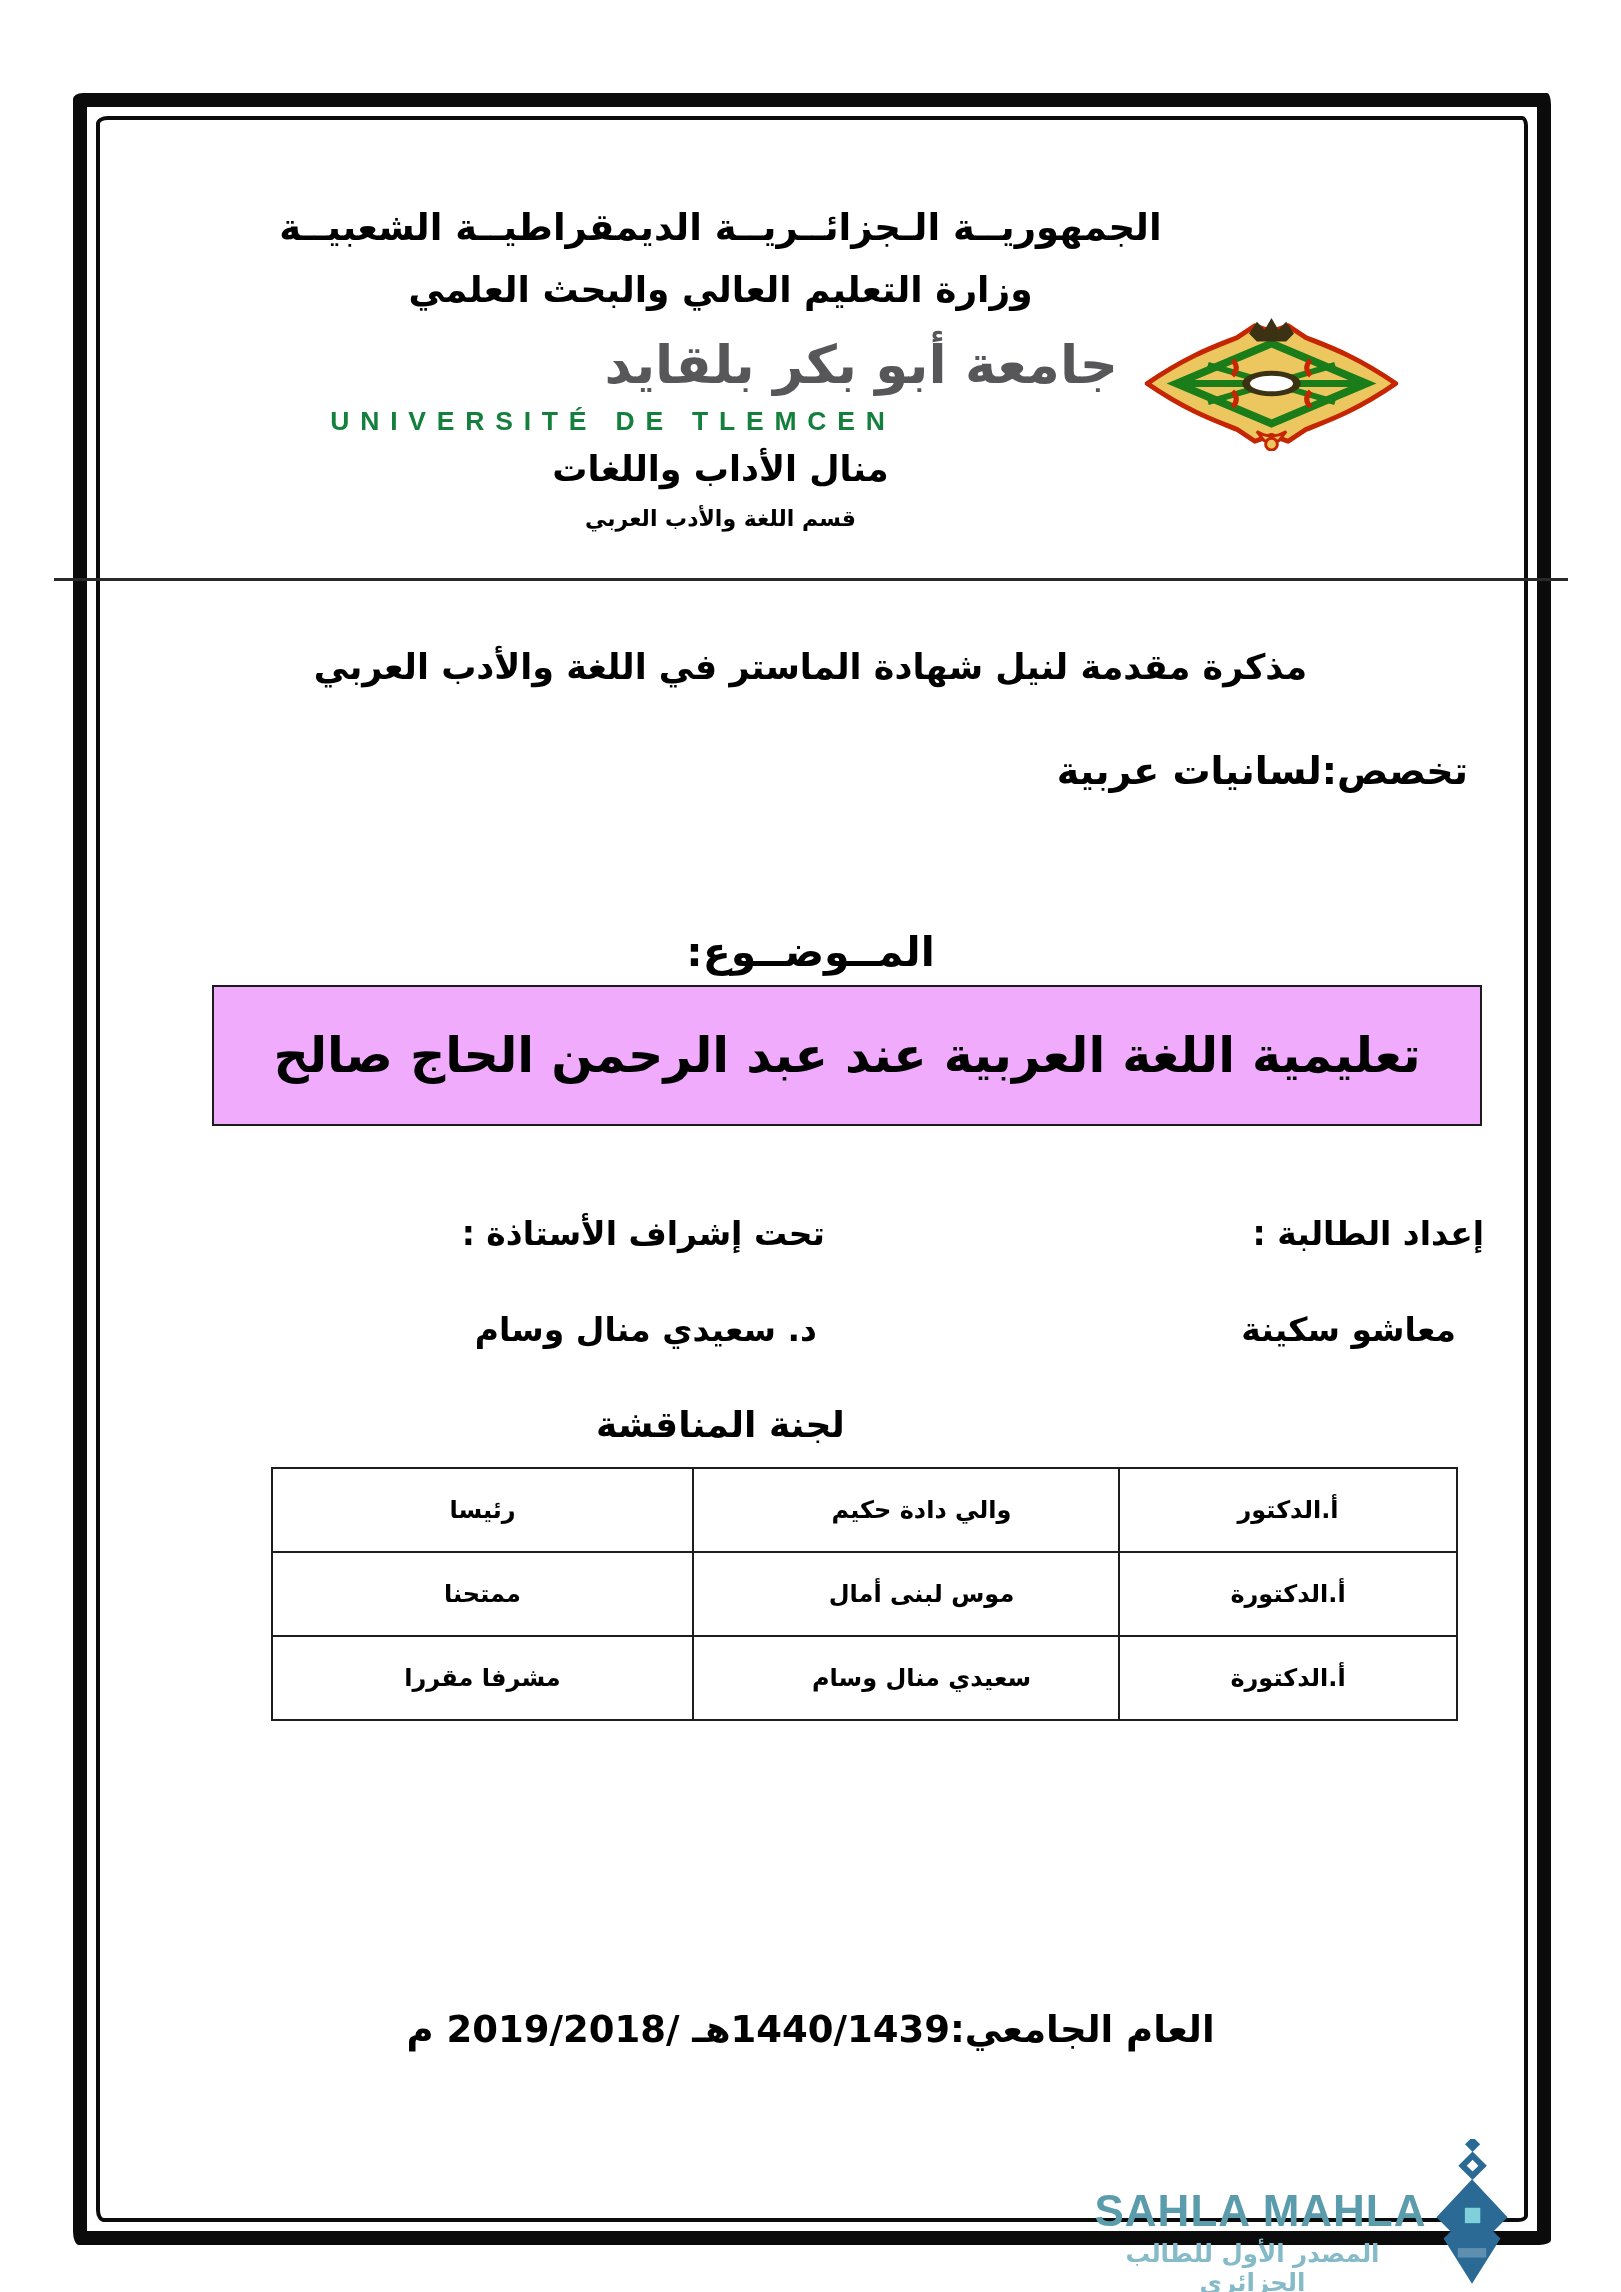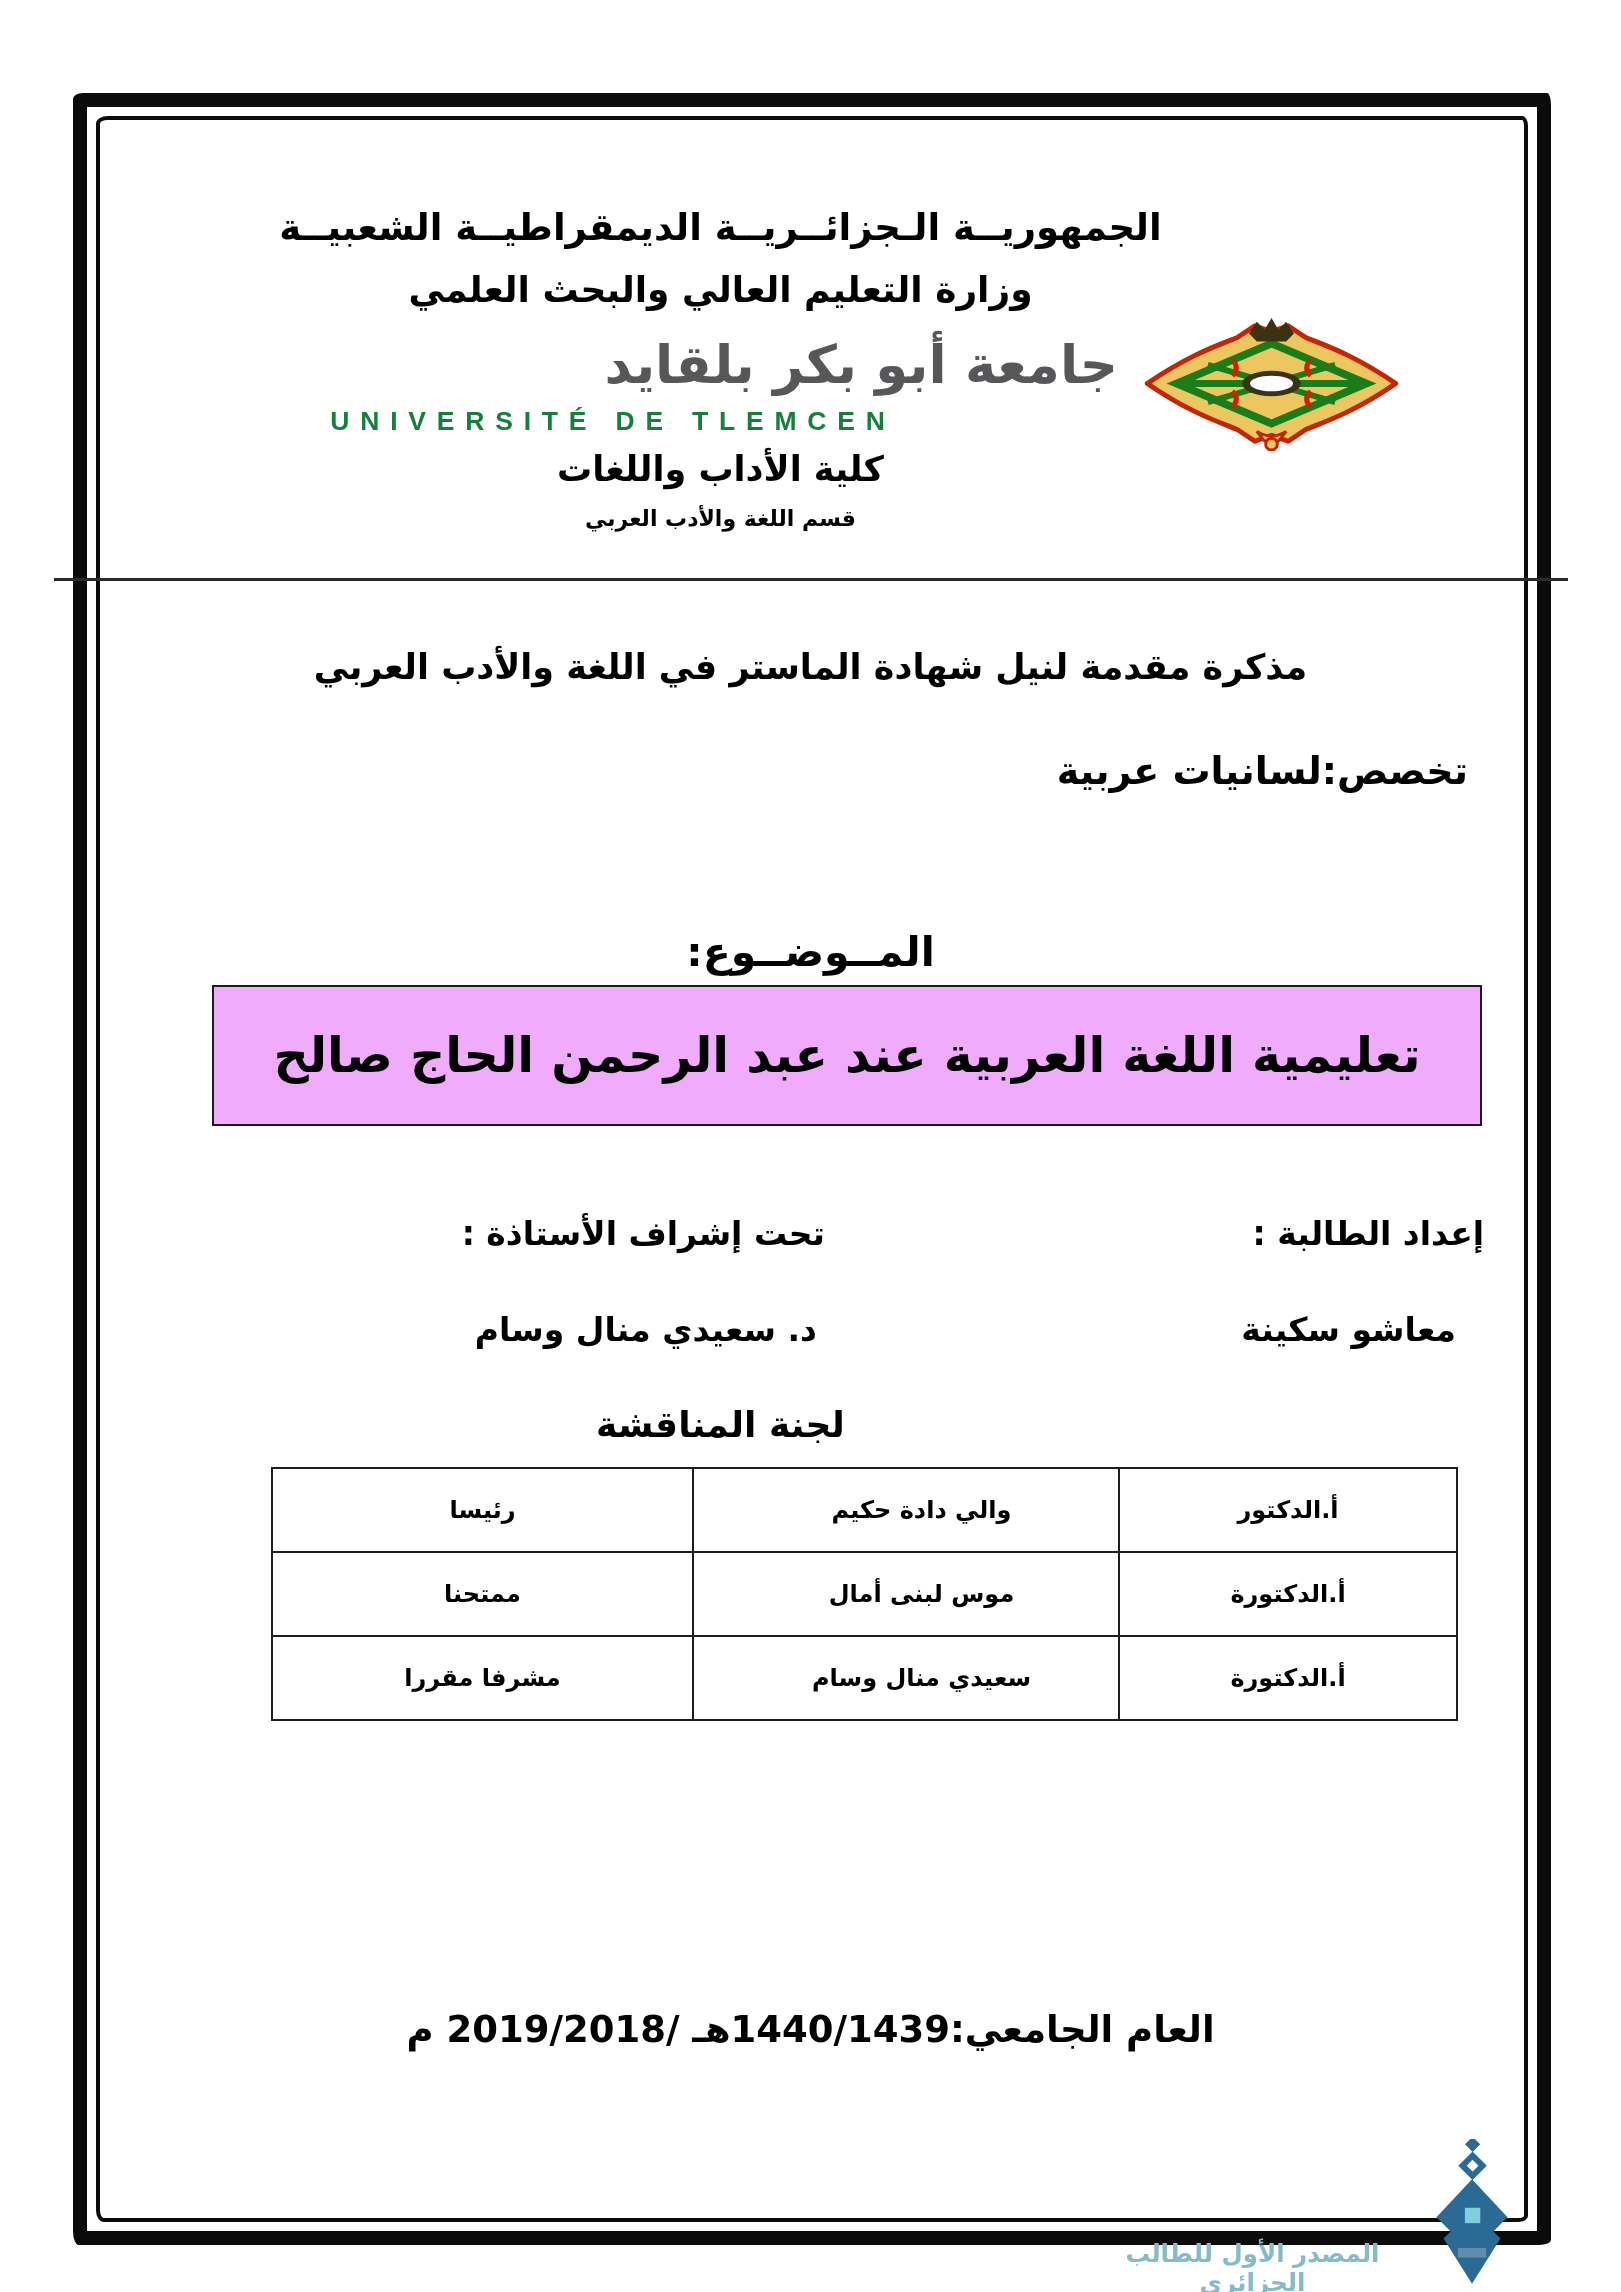--- a/index.html
+++ b/index.html
@@ -94,21 +94,21 @@
     <path d="M38,69 H232" stroke="#1a7d1a" stroke-width="7"></path>
     <path d="M70,50 L200,88 M200,50 L70,88" stroke="#1a7d1a" stroke-width="6"></path>
     <path d="M95,45 q8,8 0,16 M175,45 q-8,8 0,16 M95,77 q8,8 0,16 M175,77 q-8,8 0,16" stroke="#c52500" stroke-width="5" fill="none"></path>
     <ellipse cx="135" cy="69" rx="30" ry="13" fill="#3b3214"></ellipse>
     <ellipse cx="135" cy="69" rx="22" ry="8" fill="#ffffff"></ellipse>
     <path d="M112,18 L120,6 L128,14 L135,2 L142,14 L150,6 L158,18 L150,26 L120,26 Z" fill="#3b3214"></path>
     <path d="M120,118 q15,9 30,0 l-7,9 q-8,6 -16,0 Z" fill="#ecc75f" stroke="#c52500" stroke-width="3"></path>
     <circle cx="135" cy="131" r="6" fill="#ecc75f" stroke="#c52500" stroke-width="3"></circle>
   </svg>
 
-  <div class="t center-col faculty">كلية الأداب واللغات</div>
+  <div class="t center-col faculty">منال الأداب واللغات</div>
   <div class="t center-col department">قسم اللغة والأدب العربي</div>
 
   <div class="divider"></div>
 
   <div class="t degree-line">مذكرة مقدمة لنيل شهادة الماستر في اللغة والأدب العربي</div>
   <div class="t specialty">تخصص:لسانيات عربية</div>
   <div class="t subject-label">المــوضــوع:</div>
 
   <div class="title-box">
     <div class="thesis-title">تعليمية اللغة العربية عند عبد الرحمن الحاج صالح</div>
@@ -136,20 +136,21 @@
     <tr>
       <td class="c-title">أ.الدكتورة</td>
       <td class="c-name">سعيدي منال وسام</td>
       <td class="c-role">مشرفا مقررا</td>
     </tr>
   </tbody>
     </table>
 
   <div class="t year">العام الجامعي:1440/1439هـ /2019/2018 م</div>
 
+  <div class="wm-brand">SAHLA MAHLA</div>
   <div class="wm-tagline">المصدر الأول للطالب الجزائري</div>
   <svg class="wm-mark" viewBox="0 0 64 124" aria-hidden="true">
     <rect x="28" y="0" width="9" height="9" transform="rotate(45 32.5 4.5)" fill="#2a6a94"></rect>
     <rect x="24" y="14" width="17" height="17" transform="rotate(45 32.5 22.5)" fill="#2a6a94"></rect>
     <rect x="29" y="19" width="7" height="7" transform="rotate(45 32.5 22.5)" fill="#ffffff"></rect>
     <path d="M32,34 L62,66 L50,78 L56,84 L32,122 L8,84 L14,78 L2,66 Z" fill="#2a6a94"></path>
     <rect x="26" y="58" width="13" height="13" fill="#7fd0da"></rect>
     <path d="M20,92 h24 v8 h-24 Z" fill="#ffffff" opacity="0.25"></path>
   </svg>
 

